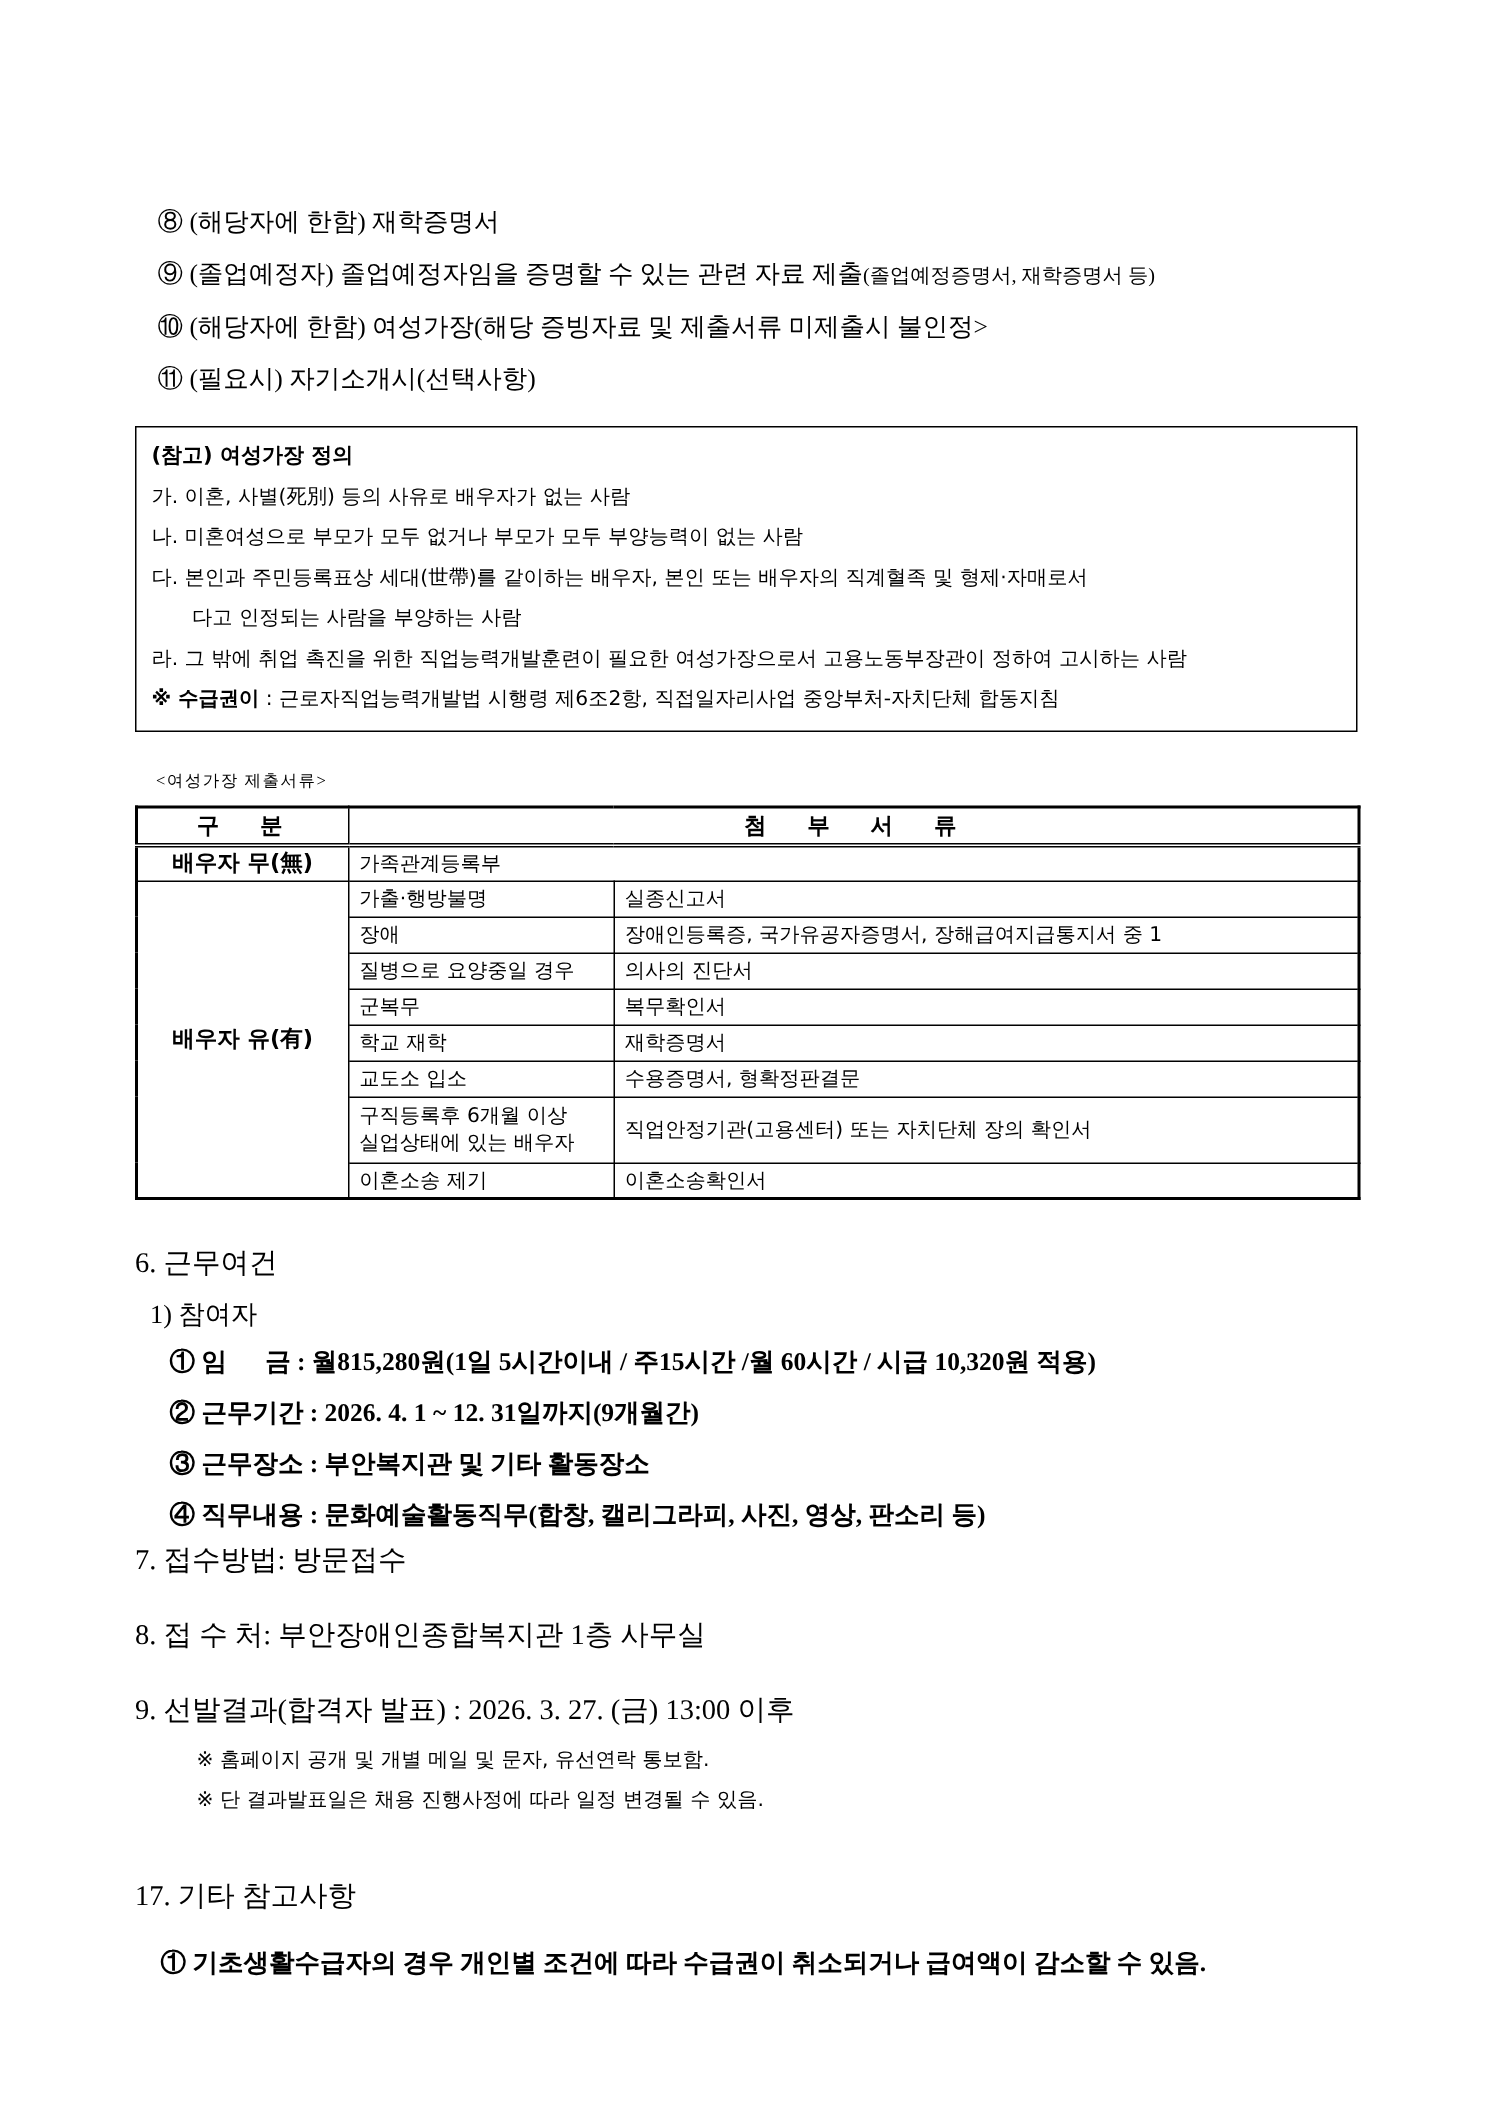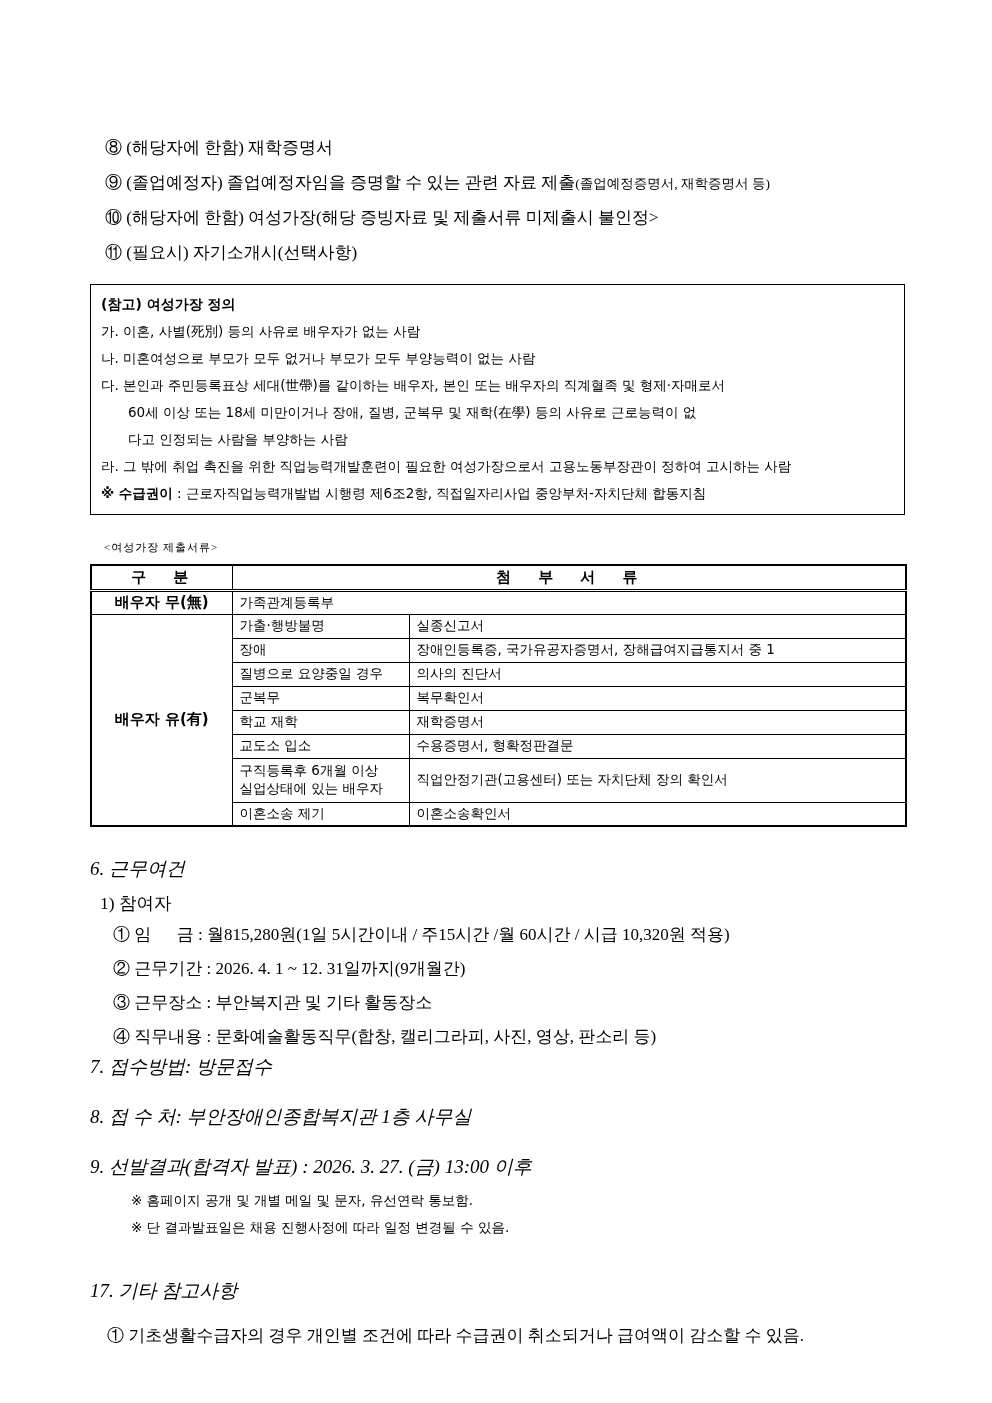--- a/index.html
+++ b/index.html
@@ -77,29 +77,29 @@
     font-weight: bold;
     font-size: 15px;
   }
   .sub-table tr { height: 24px; }
   .sub-table tr.row-tall { height: 44px; }
   .sub-table td.case-cell { white-space: pre-line; }
   
   .sec-heading {
     font-size: 19px;
     white-space: pre-wrap;
-    font-style: italic;
   }
   .s6-title   { margin-top: 29px; }
   .s6-sub     { margin: 9px 0 0 10px; font-size: 17.5px; }
   .s6-items   { margin: 3px 0 0 23px; }
   .s6-items .sec-item, .s10-item {
     font-size: 17px;
     line-height: 34px;
     white-space: pre-wrap;
+    font-weight: bold;
   }
   .s7-title  { }
   .s8-title  { margin-top: 24px; }
   .s9-title  { margin-top: 24px; }
   .s9-notes  {
     margin: 7px 0 0 41px;
     font-family: "DejaVu Sans", "Liberation Sans", sans-serif;
     font-size: 13.5px;
     line-height: 27px;
   }
@@ -116,21 +116,20 @@
     <div class="intro-item"><span>⑨ (졸업예정자) 졸업예정자임을 증명할 수 있는 관련 자료 제출</span><span class="small-tail">(졸업예정증명서, 재학증명서 등)</span></div>
     <div class="intro-item"><span>⑩ (해당자에 한함) 여성가장(해당 증빙자료 및 제출서류 미제출시 불인정&gt;</span><span class="small-tail"></span></div>
     <div class="intro-item"><span>⑪ (필요시) 자기소개시(선택사항)</span><span class="small-tail"></span></div>
   </div>
 
   <div class="ref-box">
     <div class="box-title">(참고) 여성가장 정의</div>
     <div class="box-line">가. 이혼, 사별(死別) 등의 사유로 배우자가 없는 사람</div>
     <div class="box-line">나. 미혼여성으로 부모가 모두 없거나 부모가 모두 부양능력이 없는 사람</div>
     <div class="box-line">다. 본인과 주민등록표상 세대(世帶)를 같이하는 배우자, 본인 또는 배우자의 직계혈족 및 형제·자매로서</div>
-    <div class="box-line indent2">60세 이상 또는 18세 미만이거나 장애, 질병, 군복무 및 재학(在學) 등의 사유로 근로능력이 없</div>
     <div class="box-line indent2">다고 인정되는 사람을 부양하는 사람</div>
     <div class="box-line">라. 그 밖에 취업 촉진을 위한 직업능력개발훈련이 필요한 여성가장으로서 고용노동부장관이 정하여 고시하는 사람</div>
     <div class="basis-line"><span class="basis-label">※ 수급권이</span><span> : 근로자직업능력개발법 시행령 제6조2항, 직접일자리사업 중앙부처-자치단체 합동지침</span></div>
   </div>
 
   <div class="table-title">&lt;여성가장 제출서류&gt;</div>
 
   <table class="sub-table">
     <colgroup>
       <col class="col-case-label">

